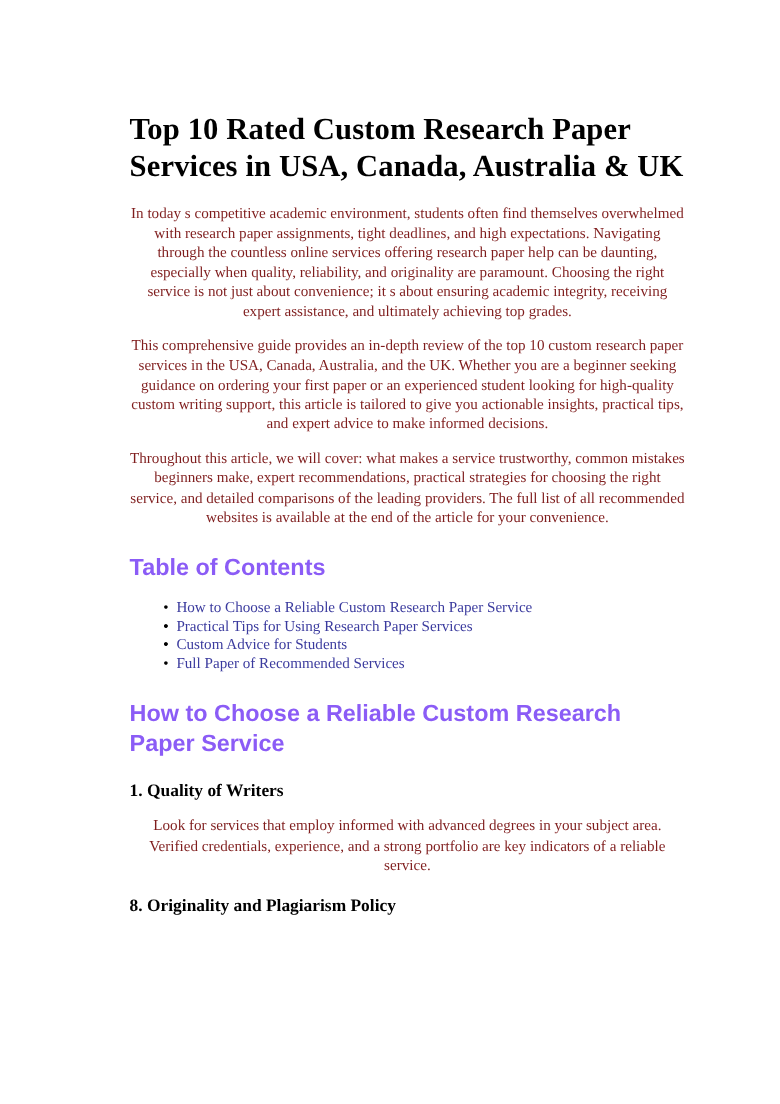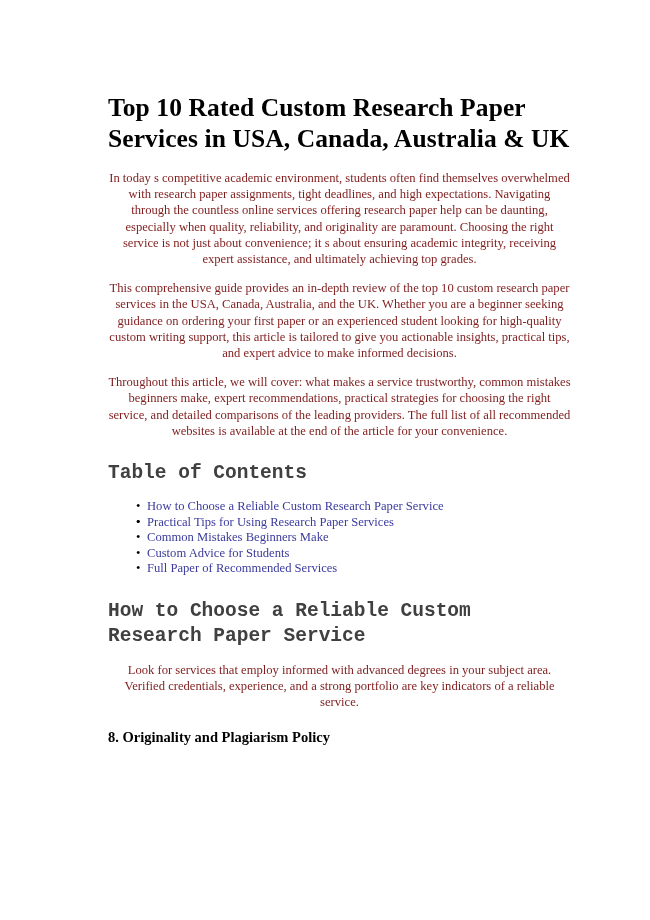--- a/index.html
+++ b/index.html
@@ -33,26 +33,26 @@
     font-family: "Liberation Serif", "DejaVu Serif", serif;
     font-size: 25.5px;
     font-weight: bold;
     line-height: 31px;
     margin: 0 0 16px 0;
     letter-spacing: 0.1px;
     color: #000000;
   }
 
   h2.section-title {
-    font-family: Liberation Mono, monospace;
+    font-family: Liberation Sans, sans-serif;
     font-size: 19.5px;
     font-weight: bold;
     line-height: 25px;
     margin: 22px 0 13px 0;
-    color: #404040;
+    color: #8b5cf6;
   }
 
   h3.sub-title {
     font-family: "Liberation Serif", "DejaVu Serif", serif;
     font-size: 14.5px;
     font-weight: bold;
     line-height: 19px;
     margin: 17px 0 11px 0;
     color: #000000;
   }
@@ -122,35 +122,35 @@
       </li>
       <li>
         <span class="bullet">•</span>
       </li>
       <li>
         <span class="bullet">•</span>
         <a class="toc-link" href="#">Practical Tips for Using Research Paper Services</a>
       </li>
       <li>
         <span class="bullet">•</span>
-        <a class="toc-link" href="#">Common Mistakes Beginners Make</a>
       </li>
       <li>
         <span class="bullet">•</span>
         <a class="toc-link" href="#">Custom Advice for Students</a>
       </li>
       <li>
         <span class="bullet">•</span>
         <a class="toc-link" href="#">Full Paper of Recommended Services</a>
       </li>
     </ul>
 
     <h2 class="section-title">How to Choose a Reliable Custom Research Paper Service</h2>
 
 
+    <h3 class="sub-title">1. Quality of Writers</h3>
 
     <p class="para">Look for services that employ informed with advanced degrees in your subject area. Verified credentials, experience, and a strong portfolio are key indicators of a reliable service.</p>
 
     <h3 class="sub-title">8. Originality and Plagiarism Policy</h3>
 
 
   </div>
 </div>
 
 </body></html>

